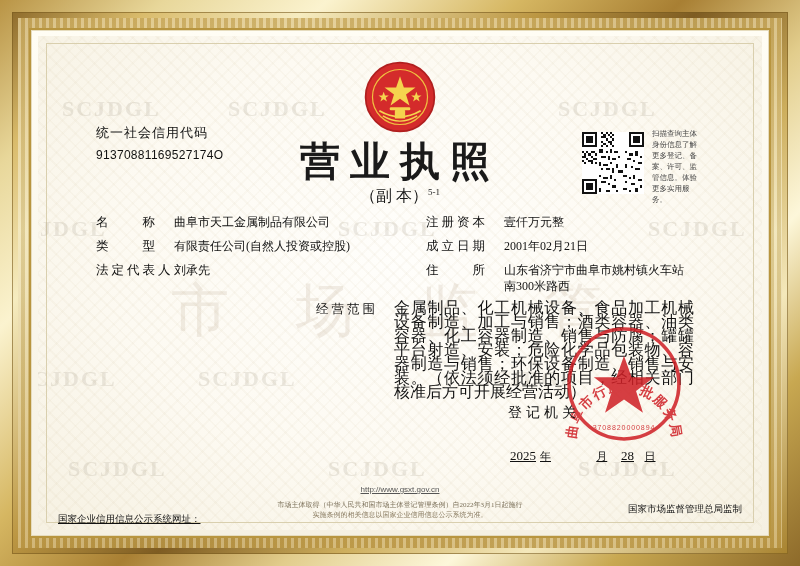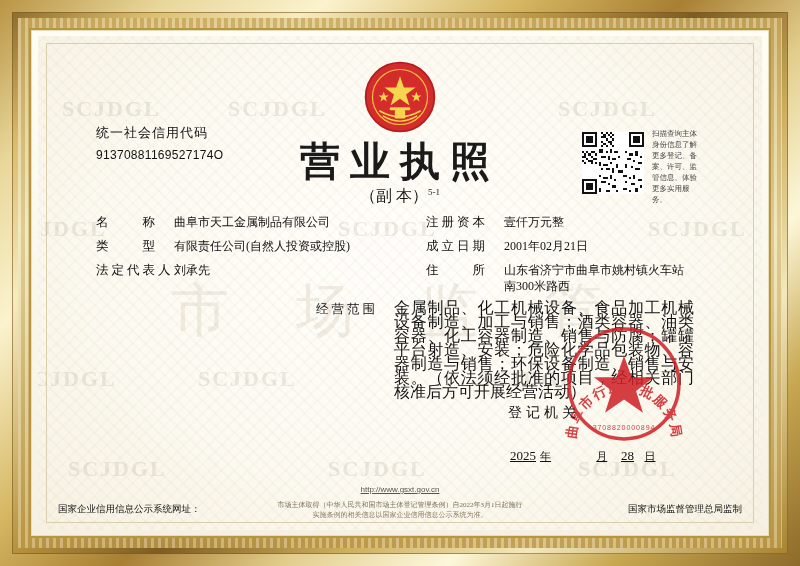--- a/index.html
+++ b/index.html
@@ -268,24 +268,25 @@
     transform: translateX(-50%);
     bottom: 36px;
     font-family: "Liberation Sans", sans-serif;
     font-size: 8px;
     color: #555;
     text-decoration: underline;
   }
   .footer-left {
     position: absolute;
     left: 20px;
-    bottom: 14px;
+    bottom: 4px;
     font-family: "Liberation Serif", serif;
     font-size: 9.5px;
     color: #111;
+    text-decoration: underline;
   }
   .footer-right {
     position: absolute;
     right: 20px;
     bottom: 14px;
     font-family: "Liberation Serif", serif;
     font-size: 9.5px;
     color: #111;
   }
   .footer-center {

